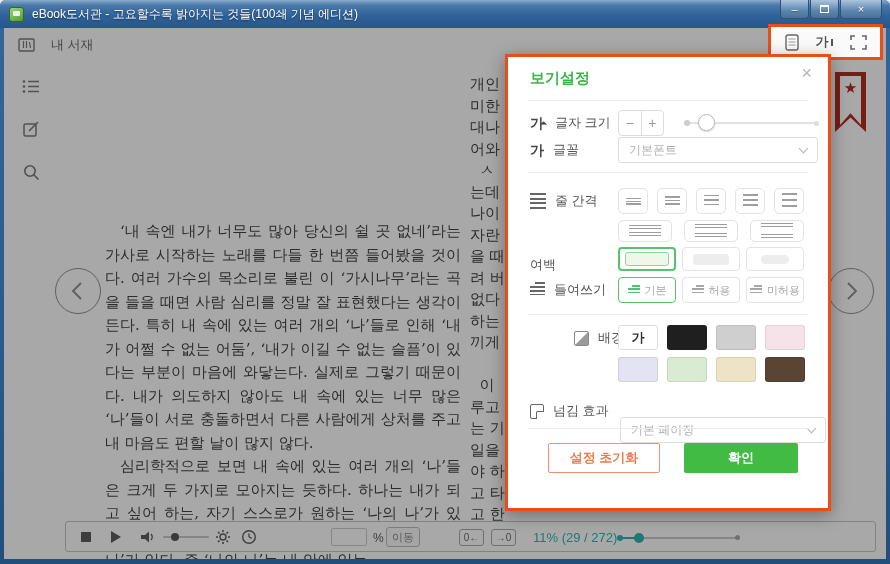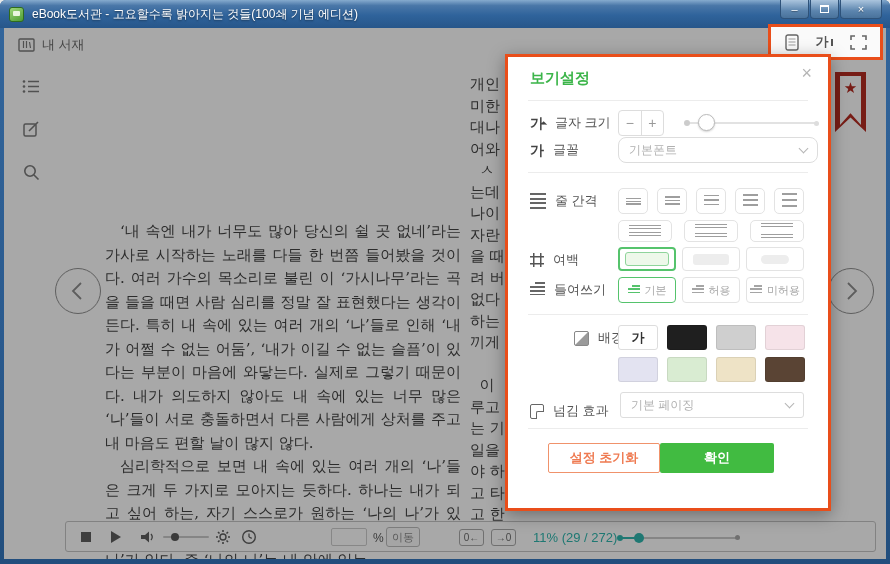--- a/index.html
+++ b/index.html
@@ -21,21 +21,21 @@
   .win-btn { width:29px; height:19px; border:1px solid #2e5279; border-top:none;
     border-radius:0 0 4px 4px; background:linear-gradient(#aac4dd,#5c85ae 60%,#49729b);
     color:#fff; font-size:11px; line-height:1; display:flex; align-items:center; justify-content:center;
     text-shadow:0 1px 1px rgba(0,0,0,.4); cursor:default; }
   .win-btn.close { width:42px; }
   .glyph-max { width:9px; height:8px; border:1px solid #fff; border-top-width:2px; }
 
   
   .content { position:absolute; left:4px; right:4px; top:28px; bottom:5px; background:#fff; overflow:hidden; }
 
-  .library-btn { position:absolute; left:14px; top:8px; display:flex; align-items:center; gap:7px;
+  .library-btn { position:absolute; left:14px; top:8px; display:flex; align-items:center; gap:16px;
     color:#666; font-size:13px; cursor:pointer; }
 
   .side-btn { position:absolute; left:15px; width:24px; height:24px; display:flex;
     align-items:center; justify-content:center; cursor:pointer; }
   .side-toc { top:46px; } .side-note { top:89px; } .side-search { top:132px; }
 
   .chapter-title { position:absolute; left:190px; top:44px; width:258px; text-align:right;
     font-family:"DejaVu Serif","Liberation Serif",serif; }
   .chapter-title .hl { display:inline-block; background:#e4eaf2; color:#40516b; font-size:17px;
     padding:3px 9px 4px; margin-bottom:1px; }
@@ -102,21 +102,21 @@
   .dialog { position:absolute; left:505px; top:54px; width:326px; height:457px; z-index:10;
     background:#fff; border:3px solid #e94e1a; box-shadow:0 4px 16px rgba(0,0,0,.35); }
   .dialog > * { position:absolute; }
   .dlg-title { left:22px; top:12px; font-size:15px; font-weight:bold; color:#3cb54a; }
   .dlg-close { right:16px; top:7px; font-size:18px; color:#b5b5b5; cursor:pointer; line-height:1; }
   .dlg-div { left:20px; right:20px; height:1px; background:#ececec; }
   .d1 { top:43px; } .d2 { top:115px; } .d3 { top:257px; } .d4 { top:371px; }
 
   .row-label { left:22px; height:26px; display:flex; align-items:center; gap:9px; color:#555; font-size:13px; }
   .rl-fs { top:53px; } .rl-font { top:80px; } .rl-ls { top:131px; } .rl-ps { top:161px; }
-  .rl-mg { top:190px; } .rl-ind { top:220px; } .rl-bg { top:268px;padding-left:44px; } .rl-pe { top:341px; }
+  .rl-mg { top:190px;flex-direction:column; } .rl-ind { top:220px; } .rl-bg { top:268px;padding-left:44px; } .rl-pe { top:341px; }
 
   .ic-ga { font-size:14px; font-weight:bold; color:#444; line-height:1; }
   .ga-arrow { display:inline-block; width:0; height:0; border-left:4px solid transparent;
     border-top:5px solid #444; transform:rotate(-45deg); margin:6px 0 0 -2px; }
   .ic-lines { width:16px; height:16px;
     background:repeating-linear-gradient(#666 0 1.8px,transparent 1.8px 4.7px); }
   .ic-para { width:16px; height:14px;
     background:linear-gradient(transparent 0 5px,#fff 5px 8px,transparent 8px),
                repeating-linear-gradient(#666 0 1.5px,transparent 1.5px 3.2px); }
   .ic-margin { width:14px; height:14px; background:
@@ -138,22 +138,22 @@
   .stepper span:first-child { border-right:1px solid #ddd; }
 
   .fs-track { left:178px; top:65px; width:132px; height:2px; background:#e2e2e2; border-radius:1px; }
   .fs-dotA { left:176px; top:63px; width:6px; height:6px; border-radius:50%; background:#ccc; }
   .fs-knob { left:190px; top:57px; width:17px; height:17px; border-radius:50%; background:#fff;
     border:1px solid #bbb; box-shadow:0 1px 2px rgba(0,0,0,.18); cursor:pointer; }
   .fs-dotZ { left:306px; top:64px; width:5px; height:5px; border-radius:50%; background:#ddd; }
 
   .select { height:26px; border:1px solid #ddd; border-radius:3px; background:#fff; color:#b0b0b0;
     font-size:12px; display:flex; align-items:center; padding:0 10px; cursor:pointer; }
-  .sel-font { left:110px; top:80px; width:200px;border-radius:8px; }
-  .sel-pe { left:112px; top:335px; width:184px; }
+  .sel-font { left:110px; top:80px; width:200px; }
+  .sel-pe { left:112px; top:360px; width:206px; }
   .chev { margin-left:auto; width:7px; height:7px; border-right:1.5px solid #b5b5b5;
     border-bottom:1.5px solid #b5b5b5; transform:rotate(45deg); margin-top:-4px; }
 
   .ls-group { left:110px; top:131px; display:flex; gap:9px; }
   .btn-sq { width:30px; height:26px; border:1px solid #e3e3e3; border-radius:5px; background:#fff;
     display:flex; align-items:center; justify-content:center; cursor:pointer; }
   .ls-icon { width:15px; }
   .ls1 .ls-icon { height:7px;  background:repeating-linear-gradient(#9e9e9e 0 1.5px,transparent 1.5px 2.6px); }
   .ls2 .ls-icon { height:10px; background:repeating-linear-gradient(#9e9e9e 0 1.5px,transparent 1.5px 3.5px); }
   .ls3 .ls-icon { height:12px; background:repeating-linear-gradient(#9e9e9e 0 1.5px,transparent 1.5px 4.4px); }
@@ -183,21 +183,21 @@
   .btn-ind.selected .ind-icon i { background:#55c36c; }
 
   .bg-grid { left:110px; top:268px; display:grid; grid-template-columns:repeat(4,40px); gap:7px 9px; }
   .swatch { height:25px; border-radius:3px; border:1px solid rgba(0,0,0,.08); cursor:pointer;
     display:flex; align-items:center; justify-content:center; font-size:13px; font-weight:bold; color:#333; }
   .swatch.first { border:1px solid #ddd; }
 
   .btn-reset { left:40px; top:386px; width:112px; height:30px; border:1px solid #f0926b; border-radius:2px;
     background:#fff; color:#ef7b52; font-size:13px; font-weight:bold; display:flex; align-items:center;
     justify-content:center; cursor:pointer; }
-  .btn-confirm { left:152px; top:386px; width:114px; height:30px; border:none; border-radius:2px;
+  .btn-confirm { left:176px; top:386px; width:114px; height:30px; border:none; border-radius:2px;
     background:#41bb41; color:#fff; font-size:13px; font-weight:bold; display:flex; align-items:center;
     justify-content:center; cursor:pointer; }
 </style>
 </head>
 <body>
 
 <div class="window">
 
   <div class="titlebar">
     <div class="app-icon"></div>

